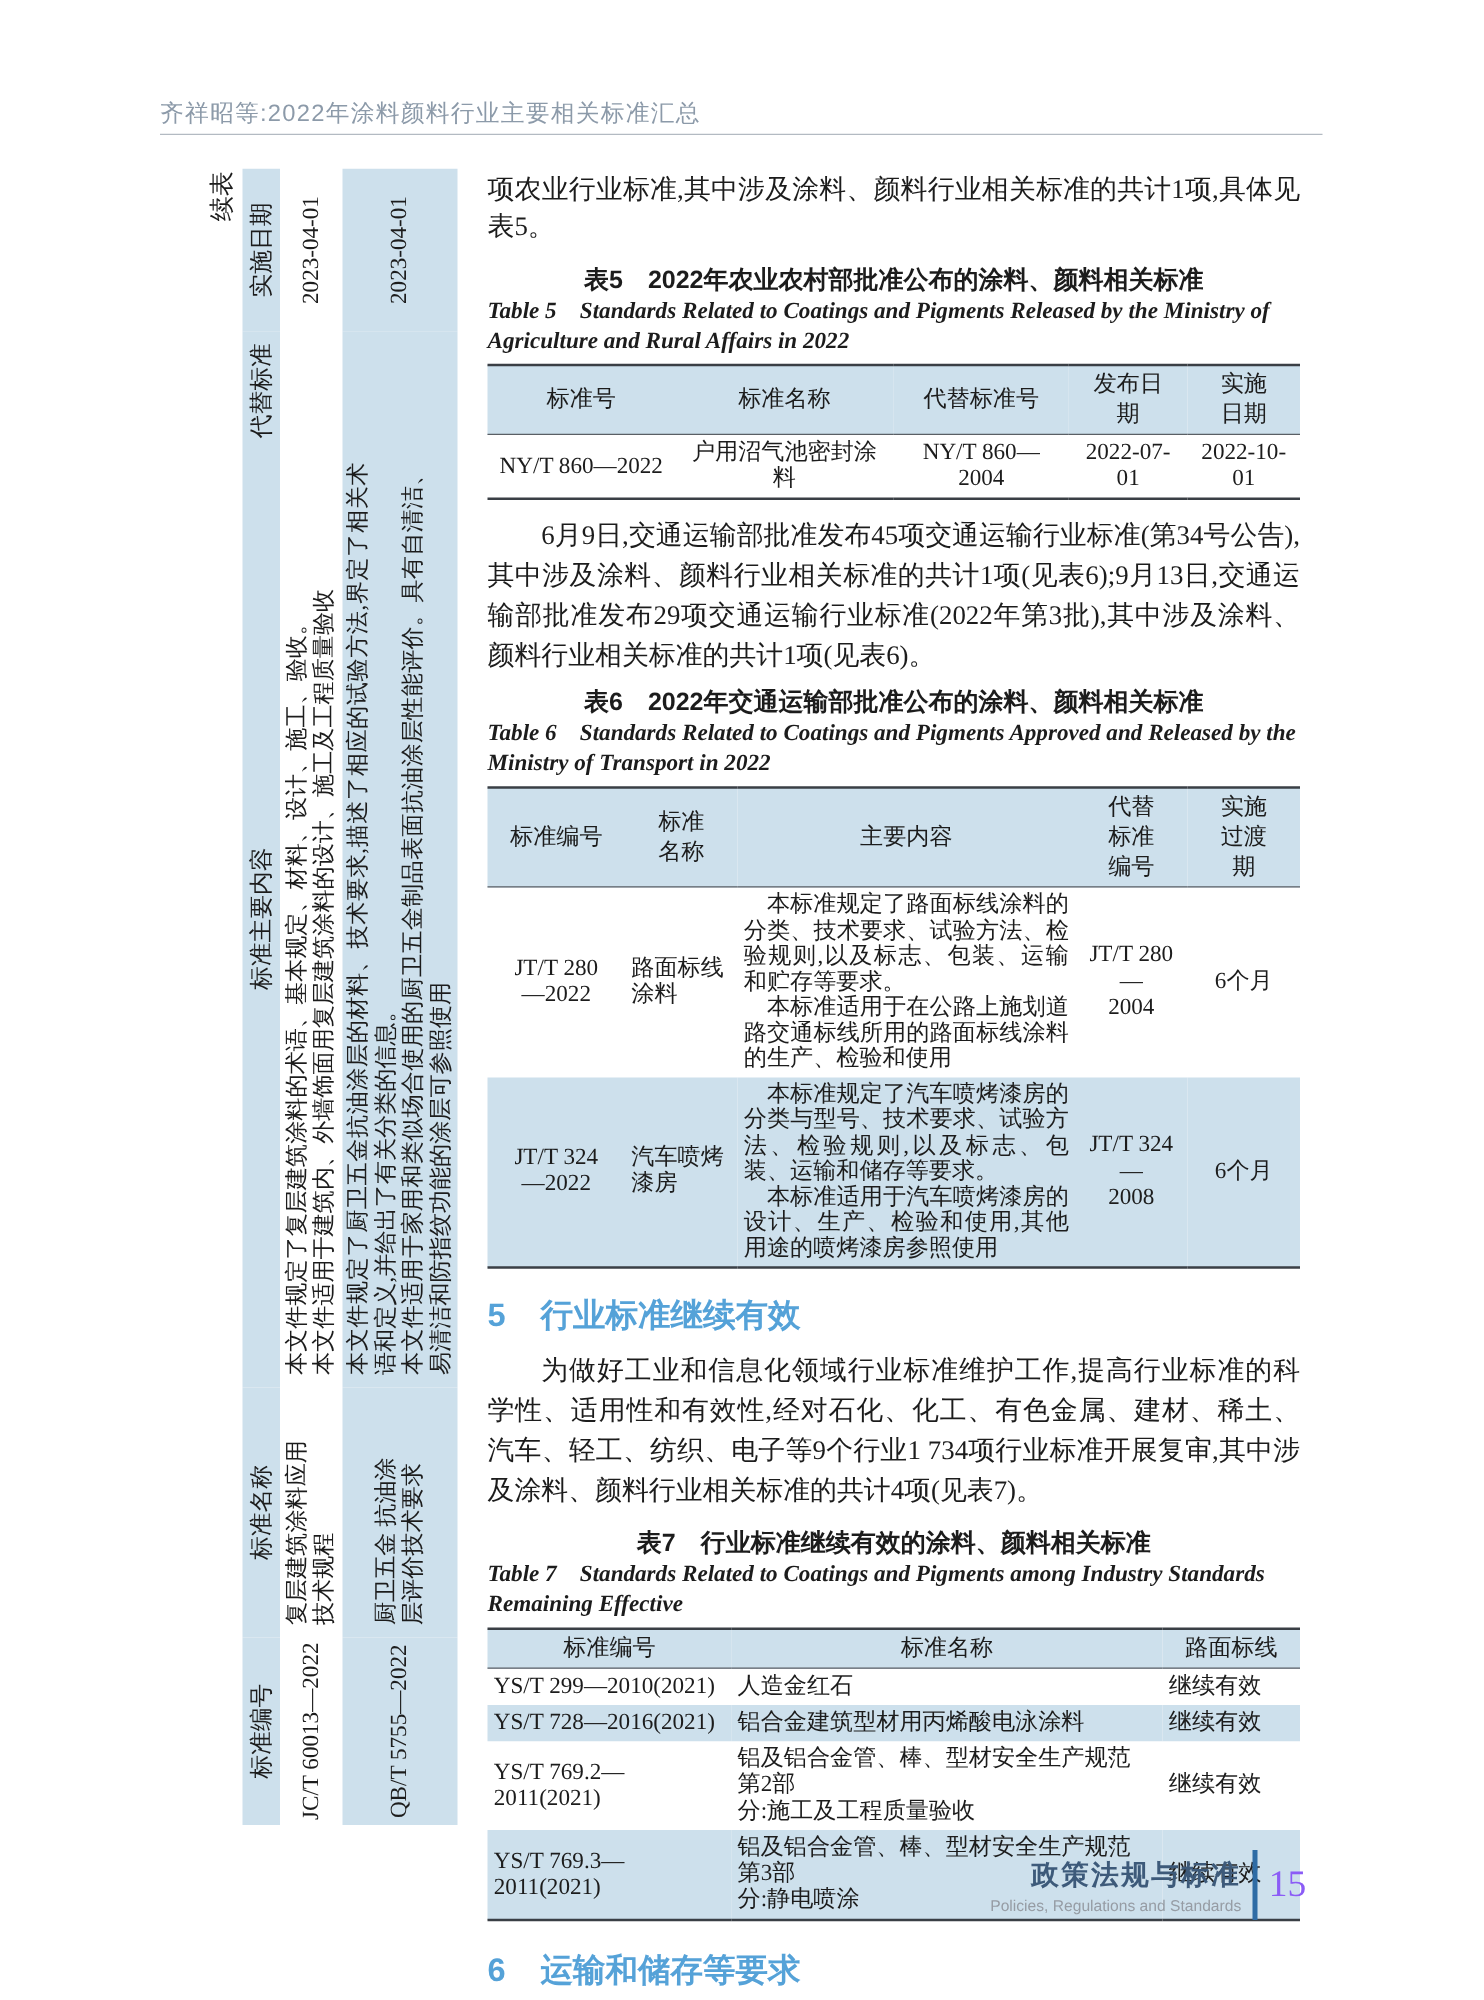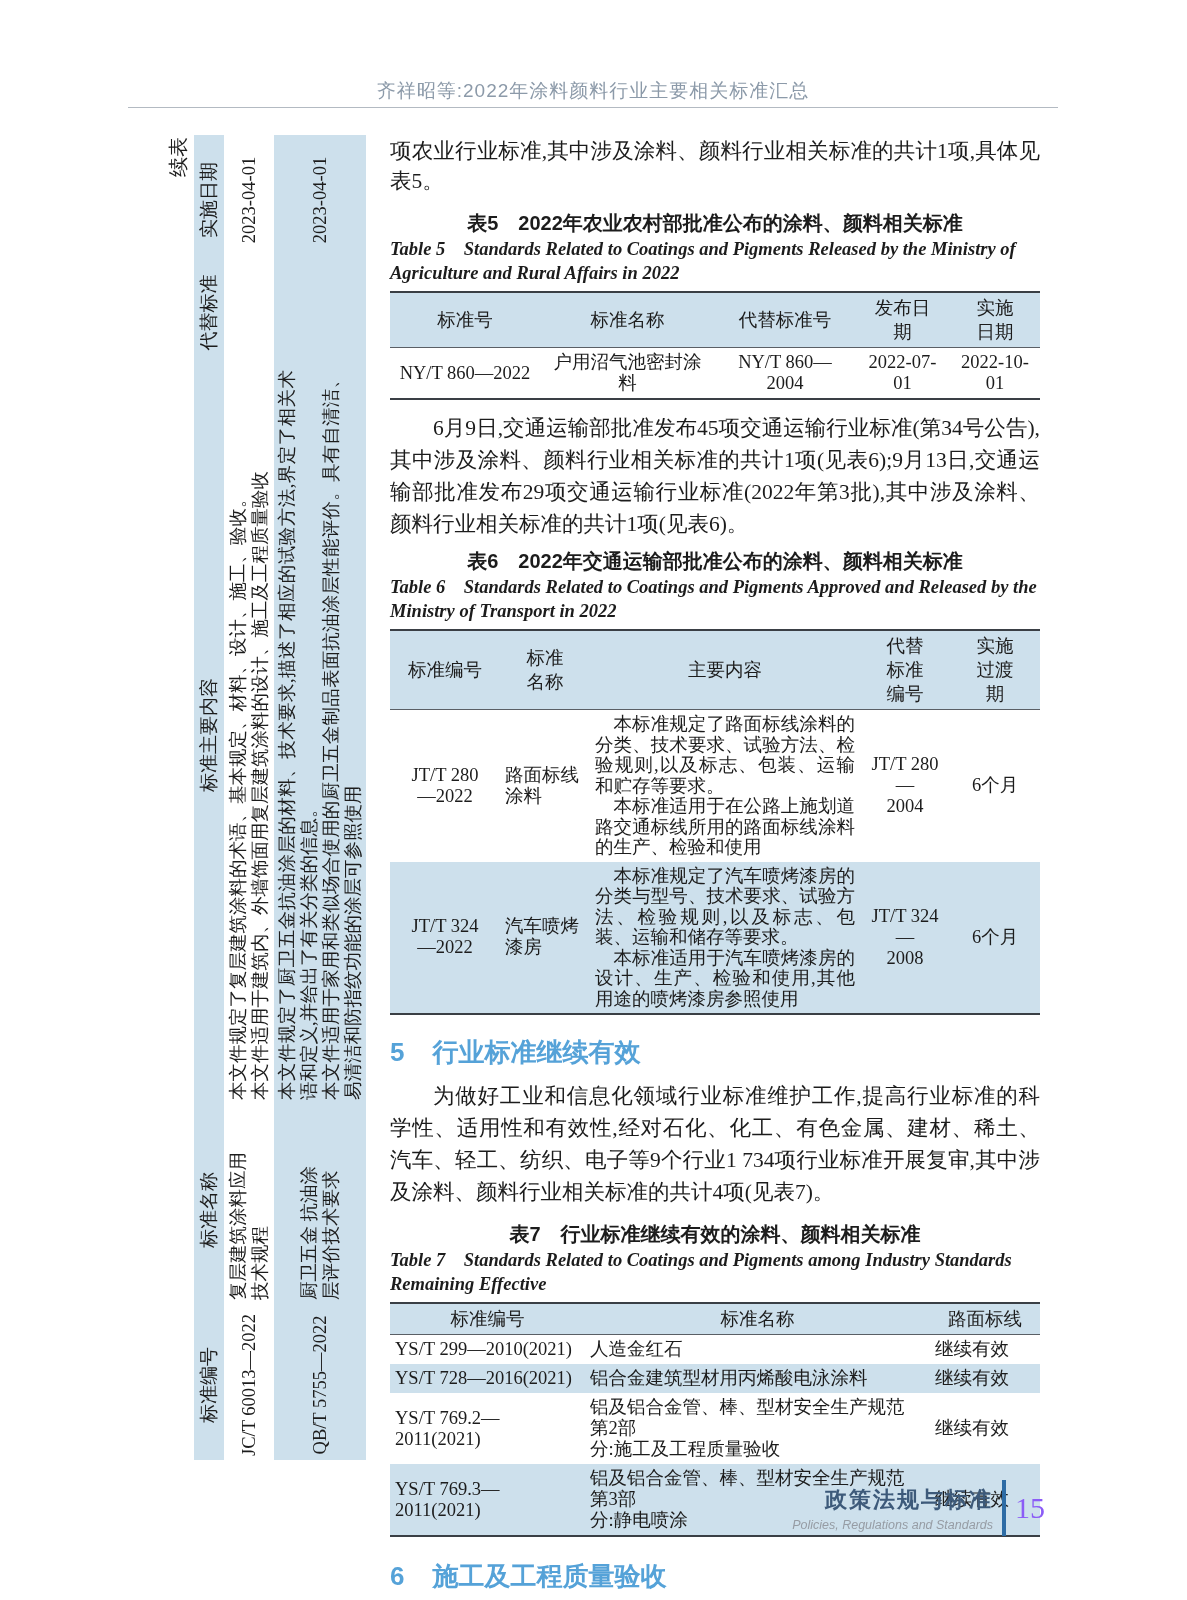--- a/index.html
+++ b/index.html
@@ -1,20 +1,20 @@
 <!DOCTYPE html>
 <html lang="zh"><head>
 <meta charset="utf-8">
 <style>
   html,body{margin:0;padding:0;background:#ffffff;}
   .page{position:relative;width:1187px;height:1600px;background:#fff;overflow:hidden;
         font-family:"Liberation Serif","DejaVu Serif",serif;color:#1c1c1c;}
 
   
-  .page-head{position:absolute;left:128px;top:78px;width:930px;text-align:center;
+  .page-head{position:absolute;left:128px;top:78px;width:930px;text-align:left;
              font-size:19px;letter-spacing:1px;color:#8c9aa9;
              font-family:"Liberation Sans","DejaVu Sans",sans-serif;}
   .page-head-rule{position:absolute;left:128px;top:107px;width:930px;height:1px;background:#b3bac2;}
 
   
   .sidebar{position:absolute;left:164px;top:135px;width:203px;height:1325px;}
   .sidebar-rot{width:1325px;height:203px;transform-origin:0 0;
                transform:rotate(-90deg) translateX(-1325px);}
   .cont-label{height:30px;line-height:28px;text-align:right;font-size:20px;padding-right:2px;}
   table.side{width:1325px;border-collapse:collapse;table-layout:fixed;font-size:18.5px;}
@@ -49,21 +49,21 @@
   .cell-pre{white-space:pre-line;}
   .content-cell div{text-indent:1em;text-align:justify;line-height:20.5px;}
   .t7-name{white-space:pre-line;line-height:20px;}
 
   
   .footer{position:absolute;right:142px;top:1480px;display:flex;align-items:center;gap:9px;}
   .f-txt{text-align:right;}
   .f-zh{font-size:22px;font-weight:bold;letter-spacing:2px;color:#3d5a7a;
         font-family:"Liberation Sans","DejaVu Sans",sans-serif;}
   .f-en{font-size:12.5px;color:#969ca4;margin-top:3px;
-        font-family:"Liberation Sans","DejaVu Sans",sans-serif;font-style:italic;}
+        font-family:"Liberation Sans","DejaVu Sans",sans-serif;}
   .f-bar{width:4px;height:56px;background:#2e6ca5;}
   .f-num{font-size:30px;color:#8b5cf6;font-family:"Liberation Serif","DejaVu Serif",serif;}
 </style>
 </head>
 <body>
 
 <div class="page">
 
   <div class="page-head">齐祥昭等:2022年涂料颜料行业主要相关标准汇总</div>
   <div class="page-head-rule"></div>
@@ -251,21 +251,21 @@
           <td>YS/T 769.3—2011(2021)</td>
           <td class="t7-name">铝及铝合金管、棒、型材安全生产规范　第3部
 分:静电喷涂</td>
           <td>继续有效</td>
         </tr>
       </tbody>
     </table>
 
     <div class="h2" style="margin-top:22px;">
       <span>6</span>
-      <span>施工及工程质量验收</span>
+      <span>运输和储存等要求</span>
     </div>
 
   </div>
 
   <div class="footer">
     <div class="f-txt">
       <div class="f-zh">政策法规与标准</div>
       <div class="f-en">Policies, Regulations and Standards</div>
     </div>
     <div class="f-bar"></div>

